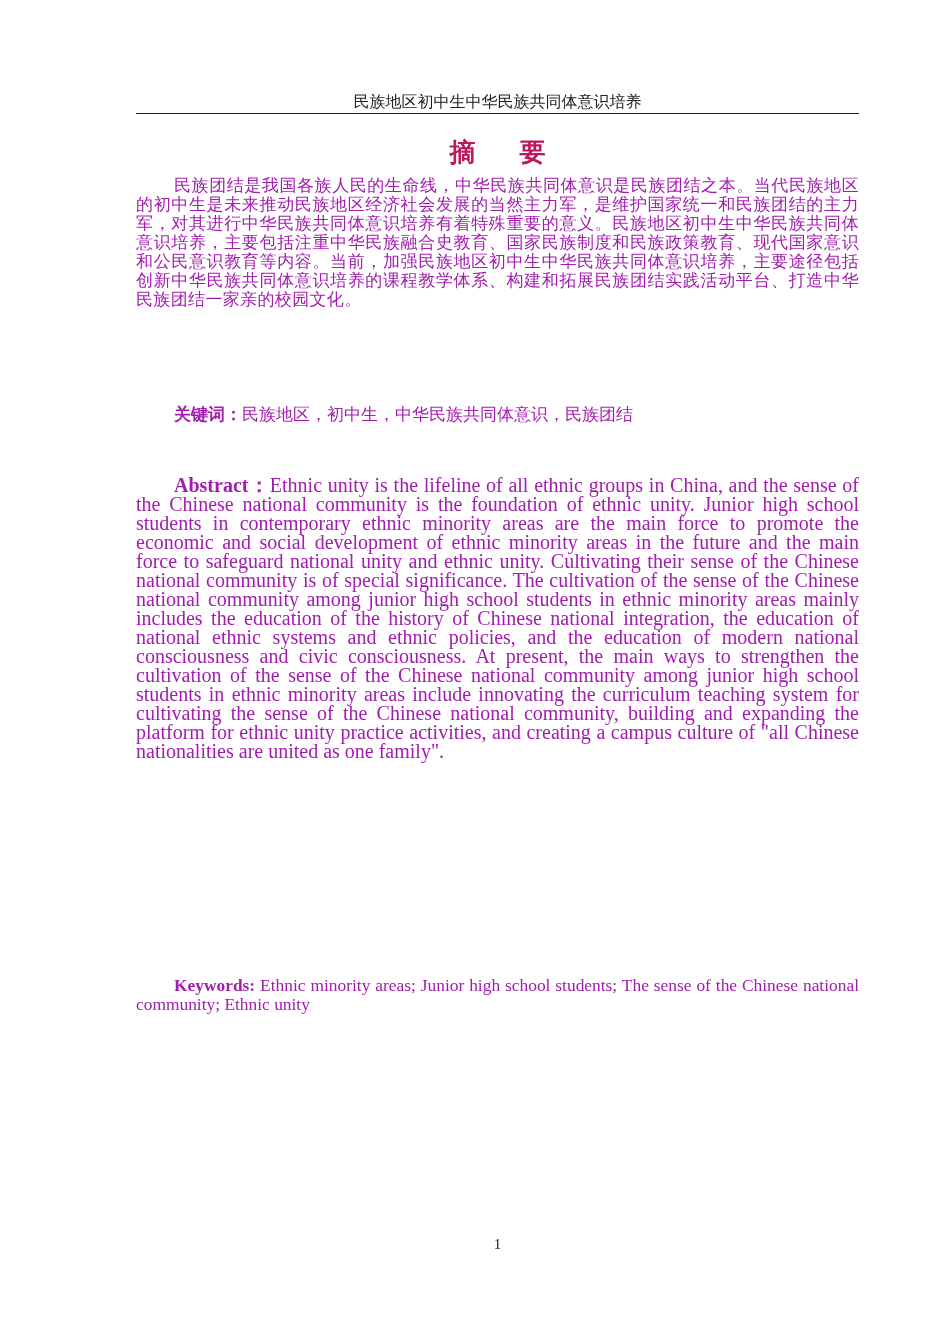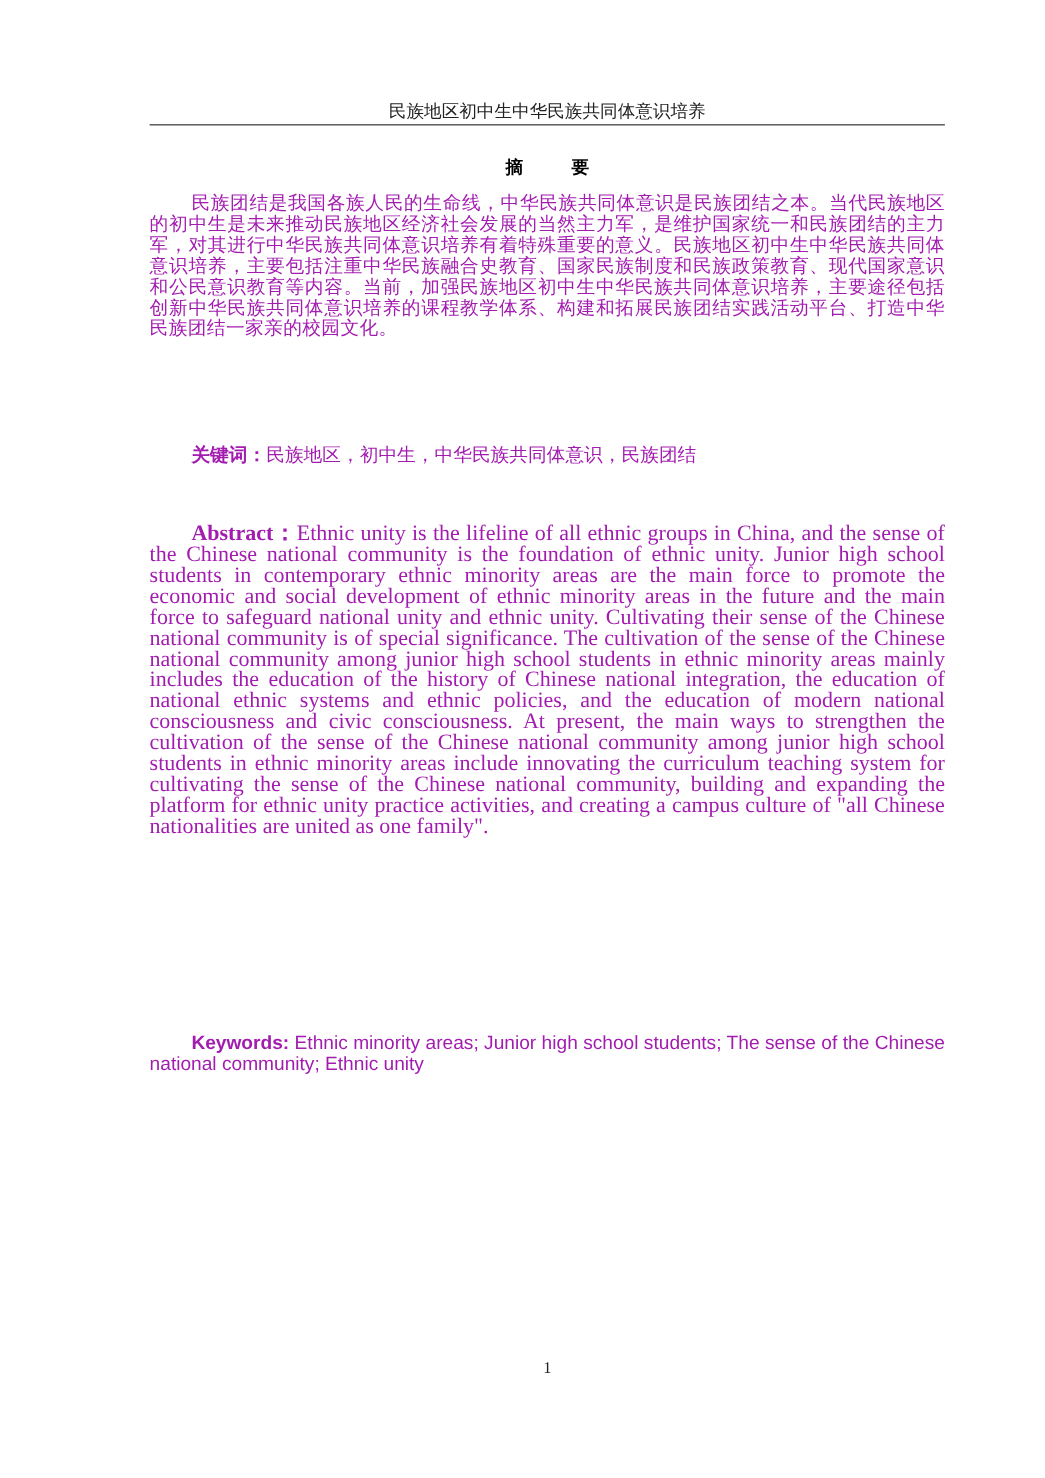--- a/index.html
+++ b/index.html
@@ -40,24 +40,24 @@
       border-top: 1.5px solid #222;
     }
     .section-title {
       position: absolute;
       left: 136px;
       top: 136px;
       width: 723px;
       text-align: center;
       font-family: "DejaVu Sans", "Liberation Sans", sans-serif;
       font-weight: bold;
-      font-size: 16px;
+      font-size: 26px;
       line-height: 32px;
       letter-spacing: 0;
-      color: #000000;
+      color: #be185d;
     }
     .section-title .gap { display: inline-block; width: 44px; }
     .body-block {
       position: absolute;
       left: 136px;
       width: 723px;
       font-size: 17px;
       line-height: 19px;
       text-align: justify;
       color: #a21caf;
@@ -72,22 +72,22 @@
       top: 405px;
       font-family: "DejaVu Serif", "Liberation Serif", serif;
       font-size: 17px;
     }
     .en-abstract {
       top: 476px;
       font-family: "Liberation Serif", serif;
       font-size: 20px;
     }
     .en-keywords {
-      top: 939px;
-      font-family: Liberation Sans, sans-serif;
+      top: 976px;
+      font-family: Liberation Serif, serif;
       font-size: 17.4px;
     }
     .indent { text-indent: 38px; }
     .label-bold {
       font-weight: bold;
     }
     .cn-label {
       font-family: Liberation Mono, monospace;
       font-weight: bold;
     }

